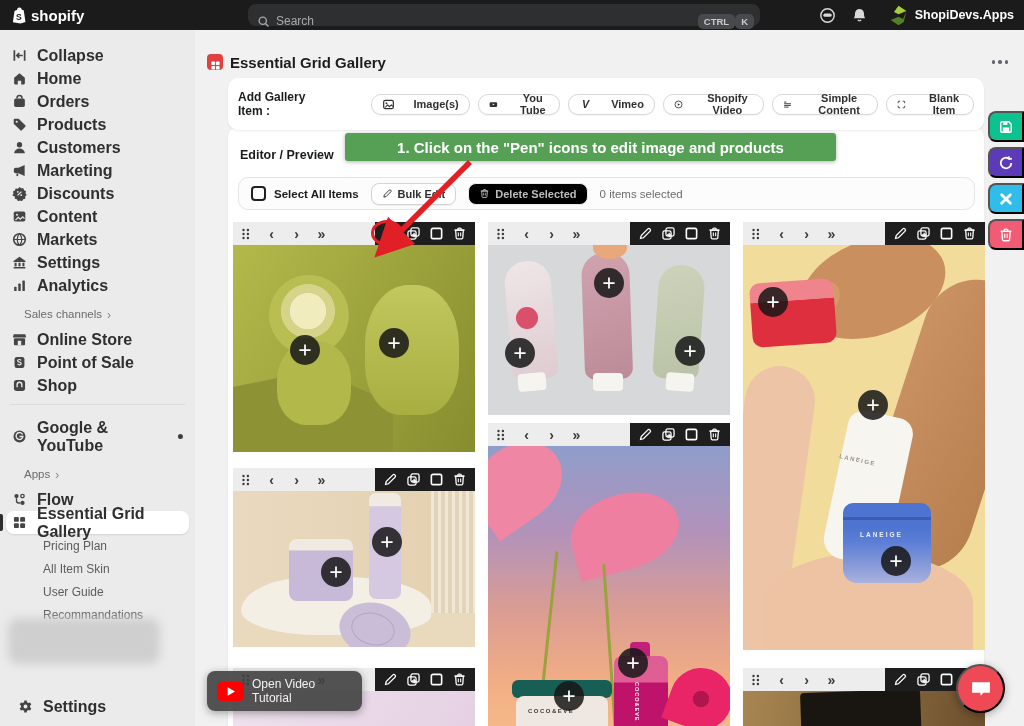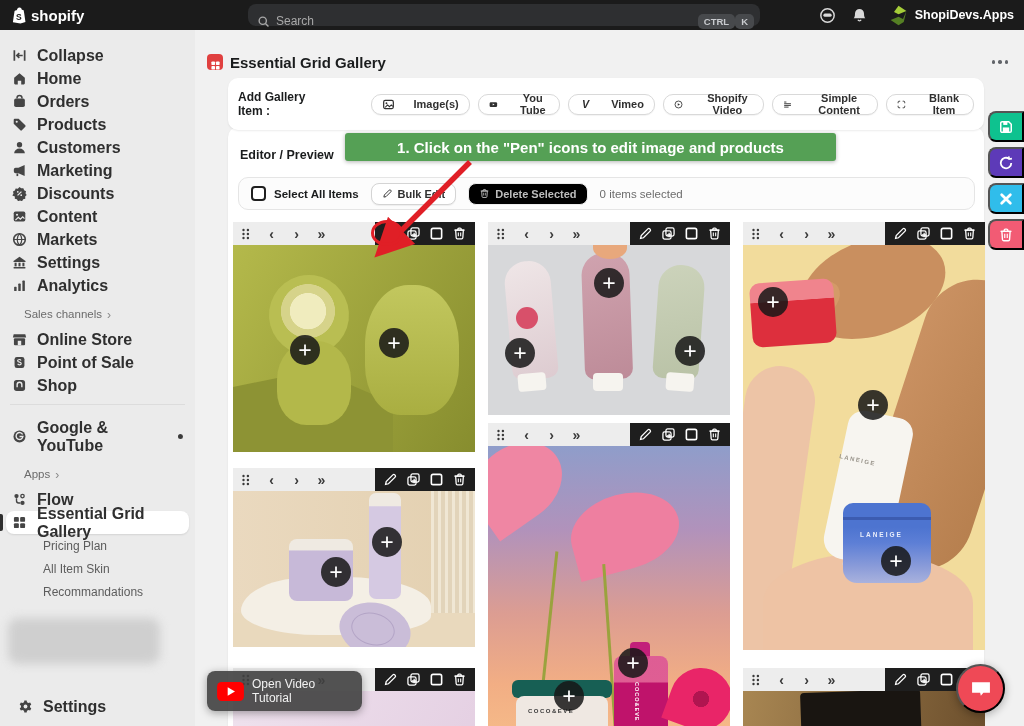--- a/index.html
+++ b/index.html
@@ -300,20 +300,21 @@
               <rect x="7.6" y="1.8" width="4.6" height="4.6" rx="1.1" fill="currentColor"></rect>
               <rect x="1.8" y="7.6" width="4.6" height="4.6" rx="1.1" fill="currentColor"></rect>
               <rect x="7.6" y="7.6" width="4.6" height="4.6" rx="1.1" fill="currentColor"></rect>
             </svg></span>
           <span data-interactable="false">Essential Grid Gallery</span>
         </div>
       </div>
     <div id="sb-subs">
         <div class="side-sub" data-interactable="true">Pricing Plan</div>
         <div class="side-sub" data-interactable="true">All Item Skin</div>
+        <div class="side-sub" data-interactable="true">User Guide</div>
         <div class="side-sub" data-interactable="true">Recommandations</div>
       </div>
     <div class="blur-blob" data-interactable="false"></div>
     <div class="side-settings">
       <div class="side-item" data-interactable="true">
         <span class="ic" data-interactable="false"><svg viewBox="0 0 14 14" width="100%" height="100%">
               <path d="M5.9 1.4h2.2l.3 1.6 1.4.8 1.5-.6 1.1 1.9-1.2 1.1v1.6l1.2 1.1-1.1 1.9-1.5-.6-1.4.8-.3 1.6H5.9l-.3-1.6-1.4-.8-1.5.6-1.1-1.9 1.2-1.1V6.2L1.6 5.1l1.1-1.9 1.5.6 1.4-.8z" fill="currentColor"></path>
               <circle cx="7" cy="7" r="1.8" fill="#ebebeb"></circle>
             </svg></span>
         <span data-interactable="false">Settings</span>

